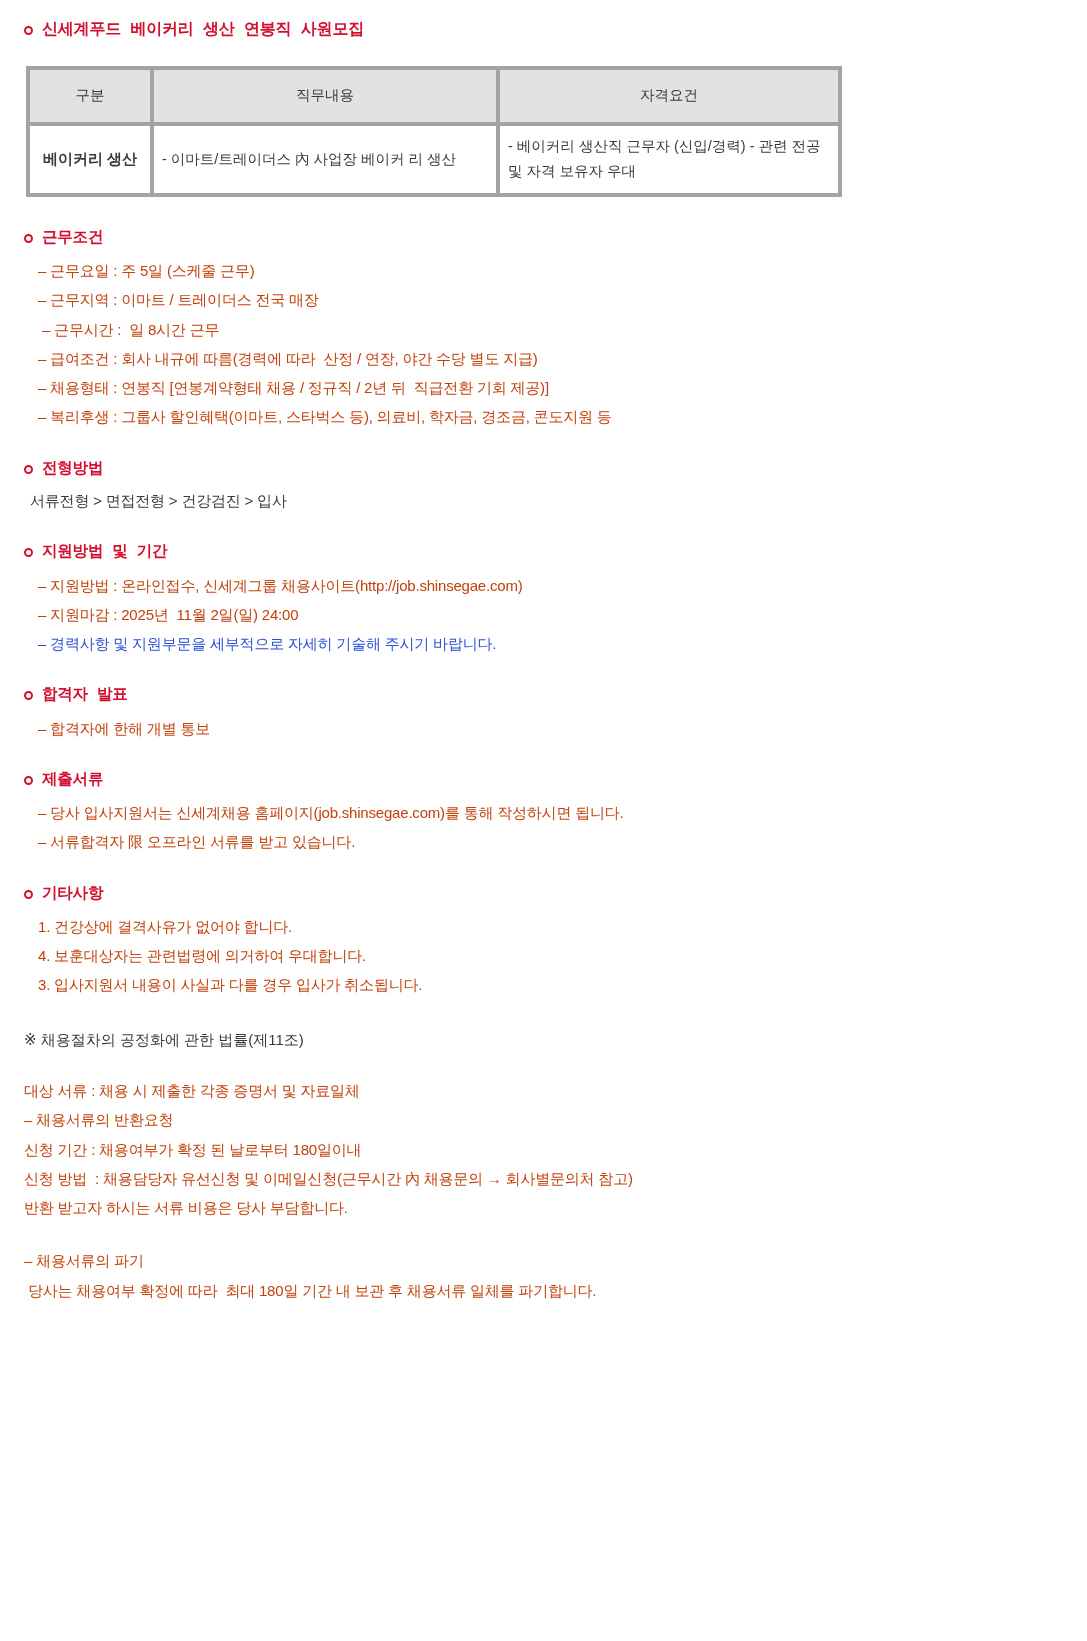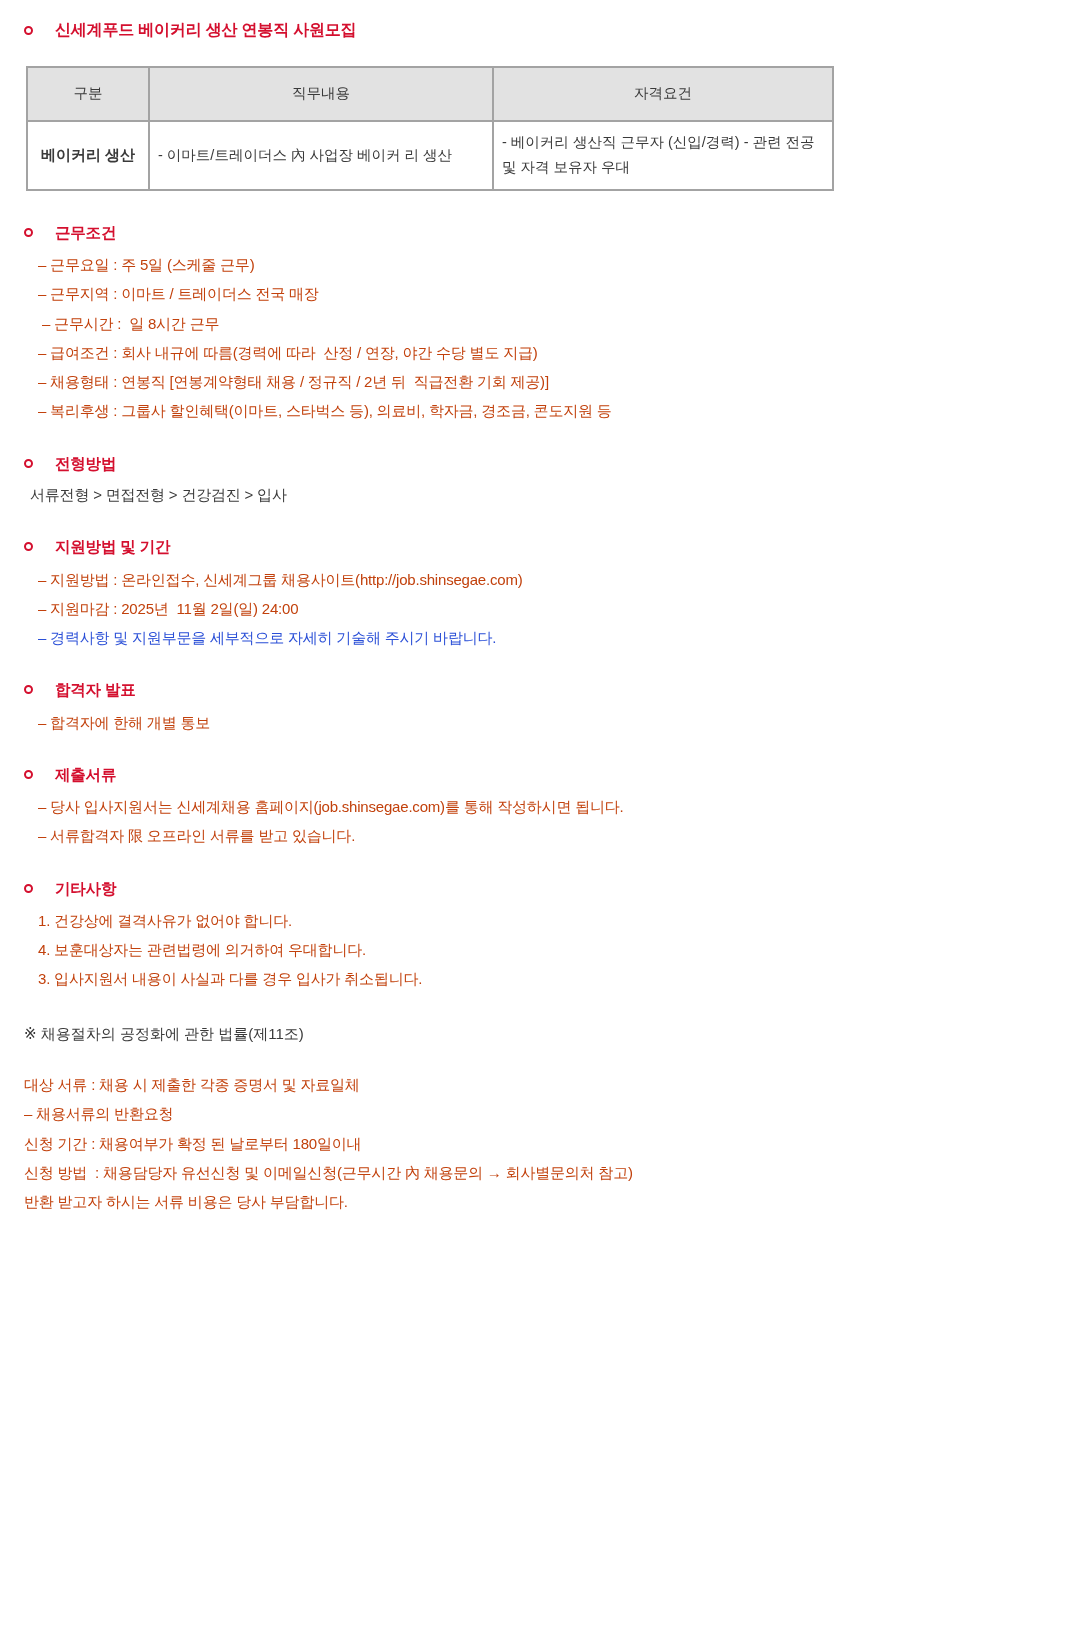--- a/index.html
+++ b/index.html
@@ -20,22 +20,23 @@
     position: relative;
     width: 1087px;
     padding: 18px 24px 40px 24px;
     box-sizing: border-box;
   }
 
   
   .heading {
     display: flex;
     align-items: center;
-    gap: 22px;
+    gap: 9px;
     margin: 0 0 6px 0;
+    font-family: Liberation Mono, monospace;
   }
   .heading .bullet {
     width: 9px;
     height: 9px;
     border: 2px solid #d40f2e;
     border-radius: 50%;
     box-sizing: border-box;
     flex: 0 0 auto;
     display: block;
   }
@@ -54,21 +55,21 @@
 
   
   table.job-table {
     border-collapse: collapse;
     width: 742px;
     margin: 0 0 30px 2px;
     table-layout: fixed;
   }
   table.job-table th,
   table.job-table td {
-    border: 2px solid #a3a3a3;
+    border: 4px solid #a3a3a3;
     padding: 8px 10px;
     font-size: 14.5px;
     color: #3a3a3a;
     vertical-align: middle;
   }
   table.job-table thead th {
     background: #e2e2e2;
     text-align: center;
     font-weight: normal;
     height: 36px;
@@ -221,14 +222,18 @@
   <div class="legal-title">※ 채용절차의 공정화에 관한 법률(제11조)</div>
 
   <div class="legal-block">
     <div class="line plain">대상 서류 : 채용 시 제출한 각종 증명서 및 자료일체</div>
     <div class="line plain">– 채용서류의 반환요청</div>
     <div class="line plain">신청 기간 : 채용여부가 확정 된 날로부터 180일이내</div>
     <div class="line plain">신청 방법  : 채용담당자 유선신청 및 이메일신청(근무시간 內 채용문의 → 회사별문의처 참고)</div>
     <div class="line plain">반환 받고자 하시는 서류 비용은 당사 부담합니다.</div>
   </div>
 
+  <div class="legal-block">
+    <div class="line plain">– 채용서류의 파기</div>
+    <div class="line plain"> 당사는 채용여부 확정에 따라  최대 180일 기간 내 보관 후 채용서류 일체를 파기합니다.</div>
+  </div>
 
 </div>
 
 </body></html>

